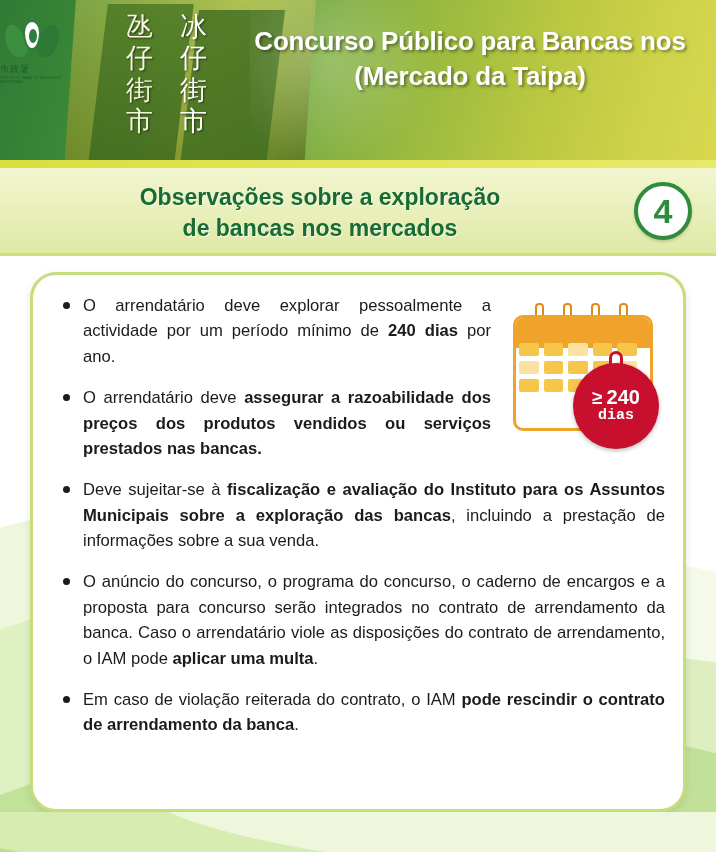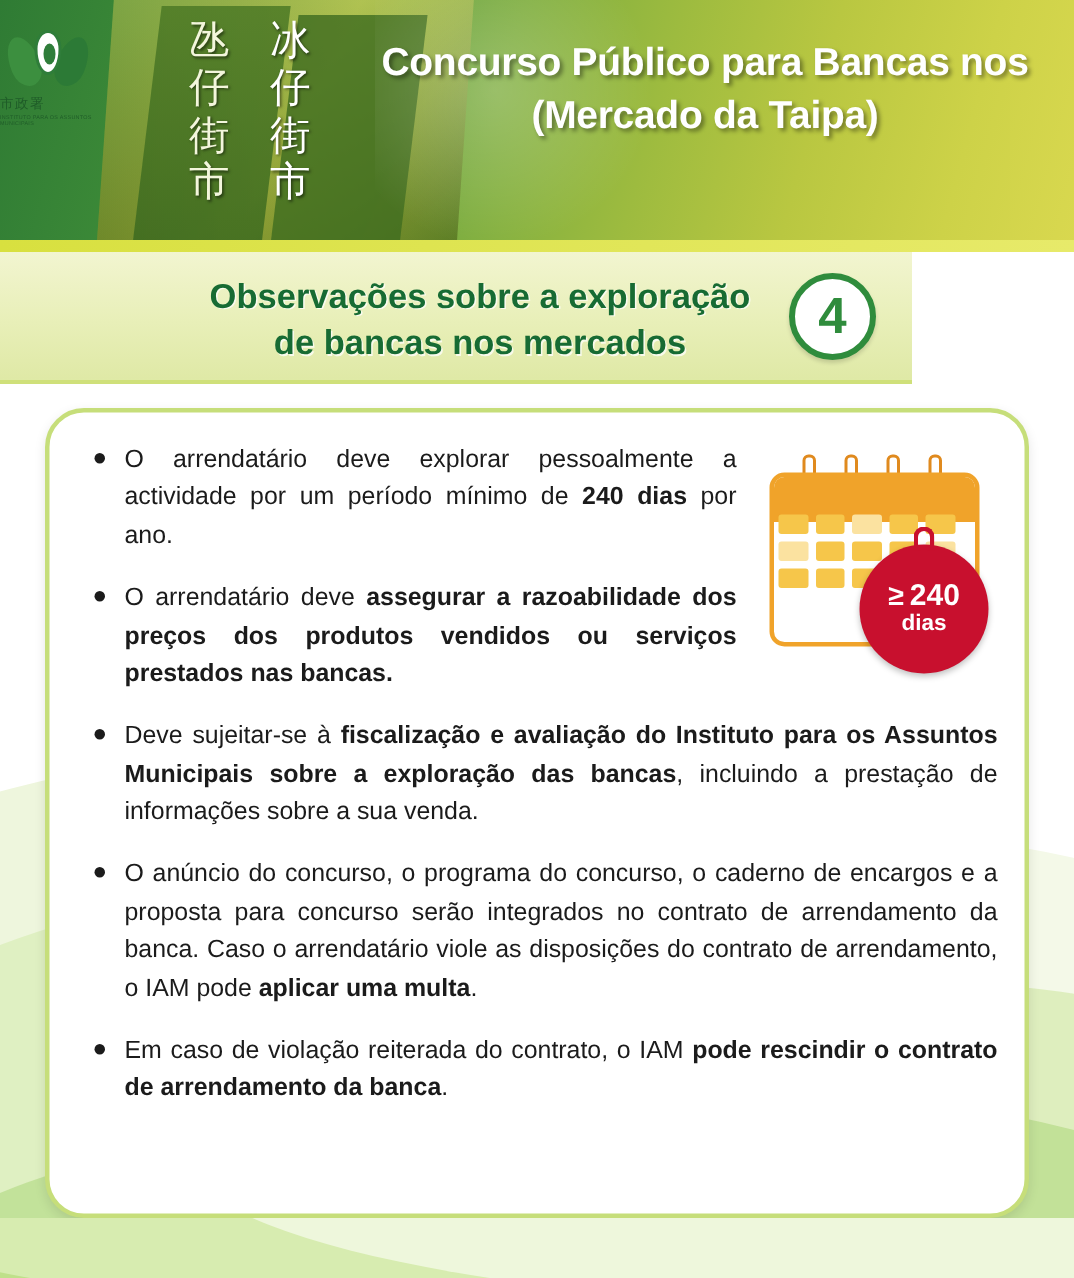--- a/index.html
+++ b/index.html
@@ -140,21 +140,21 @@
     position: absolute;
     left: 0; top: 160px;
     width: 716px; height: 10px;
     background: linear-gradient(90deg, #d8e03f, #e7ea6a);
   }
 
   
   .subband {
     position: absolute;
     left: 0; top: 168px;
-    width: 608px; height: 88px;
+    width: 716px; height: 88px;
     background: linear-gradient(180deg, #f2f5d0 0%, #e8efb8 55%, #dfe9a6 100%);
     border-bottom: 3px solid #cfe07a;
   }
   .subband .sub-text {
     position: absolute;
     left: 0; top: 14px;
     width: 640px;
     text-align: center;
     color: #176b33;
     font-weight: bold;
@@ -317,20 +317,21 @@
     font-weight: bold;
     font-size: 20px;
     line-height: 1;
   }
   .badge .ge { font-size: 19px; }
   .badge .row2 {
     font-weight: bold;
     font-size: 15px;
     line-height: 1.1;
     margin-top: 1px;
+    font-family: Liberation Mono, monospace;
   }
 
   
   .bottom-stripes {
     position: absolute;
     left: 0; bottom: 0;
     width: 716px; height: 40px;
     overflow: hidden;
   }
   .bottom-stripes .s {

